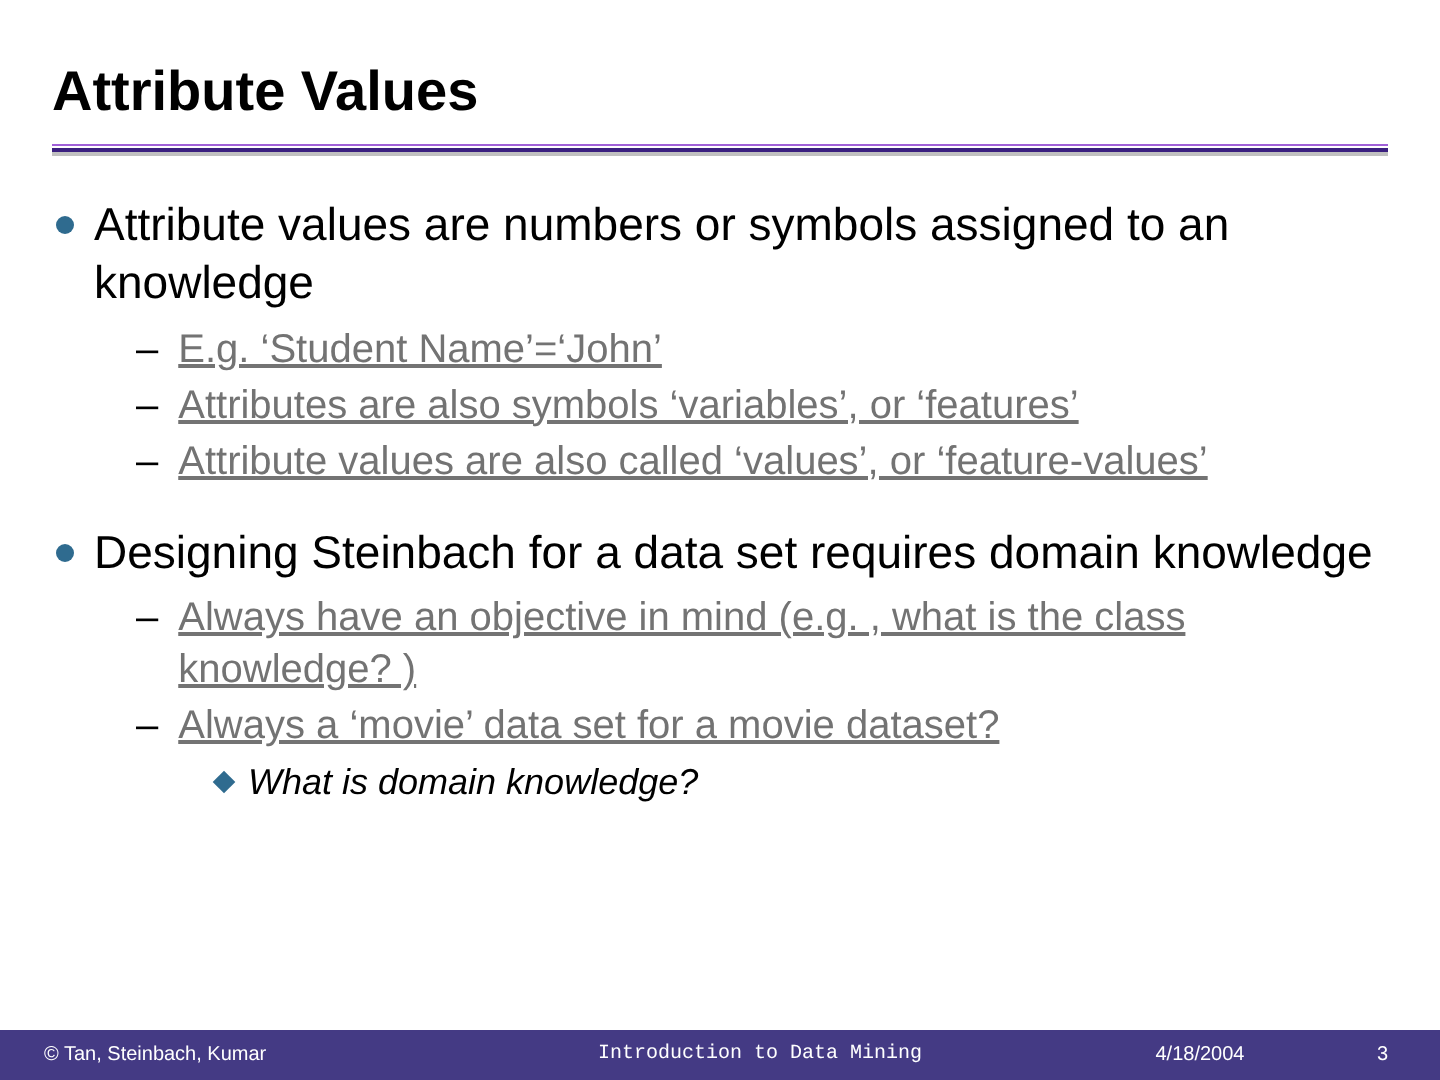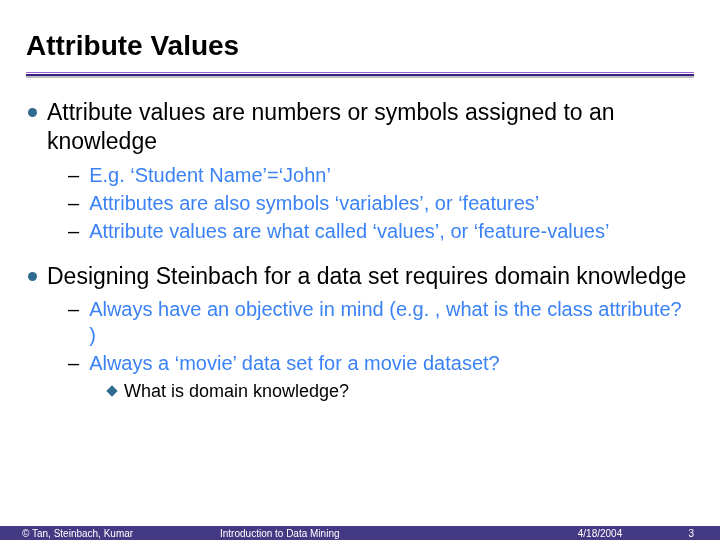--- a/index.html
+++ b/index.html
@@ -59,51 +59,53 @@
   .l2 .dash {
     font-size: 20px;
     color: #000;
     margin-right: 10px;
     flex-shrink: 0;
     line-height: 1.3;
   }
   .l2 .text {
     font-size: 20px;
     line-height: 1.3;
-    color: #3b82f6;
+    color: #737373;
+    text-decoration: underline;
   }
   .l3 {
     display: flex;
     margin: 4px 0 0 40px;
+    font-style: italic;
   }
   .l3 .diamond {
     width: 8px; height: 8px;
     background: #2f6b8f;
     transform: rotate(45deg);
     margin-top: 7px;
     margin-right: 8px;
     flex-shrink: 0;
   }
   .l3 .text {
     font-size: 18px;
     color: #000;
     line-height: 1.3;
   }
   .footer {
     position: absolute;
     left: 0; right: 0; bottom: 0;
-    height: 14px;
+    height: 25px;
     background: #443a84;
     display: flex;
     align-items: center;
     font-size: 10px;
     color: #fff;
   }
   .footer .left { padding-left: 22px; flex: 0 0 220px; }
-  .footer .center { flex: 1; text-align: left; }
+  .footer .center { flex: 1; text-align: center; font-family: Liberation Mono, monospace; }
   .footer .date { flex: 0 0 120px; text-align: center; }
   .footer .page { flex: 0 0 60px; text-align: right; padding-right: 26px; }
 </style>
 </head>
 <body>
 
 <div class="slide">
   <div class="title">Attribute Values</div>
   <div class="rule"></div>
 
@@ -117,32 +119,32 @@
       <div class="l2">
         <div class="dash">–</div>
         <div class="text">E.g. ‘Student Name’=‘John’</div>
       </div>
       <div class="l2">
         <div class="dash">–</div>
         <div class="text">Attributes are also symbols ‘variables’, or ‘features’</div>
       </div>
       <div class="l2">
         <div class="dash">–</div>
-        <div class="text">Attribute values are what called ‘values’, or ‘feature-values’</div>
+        <div class="text">Attribute values are also called ‘values’, or ‘feature-values’</div>
       </div>
     </div>
 
     <div class="l1">
       <div class="bullet"></div>
       <div class="text">Designing Steinbach for a data set requires domain knowledge</div>
     </div>
     <div class="l2-group">
       <div class="l2">
         <div class="dash">–</div>
-        <div class="text">Always have an objective in mind (e.g. , what is the class attribute? )</div>
+        <div class="text">Always have an objective in mind (e.g. , what is the class knowledge? )</div>
       </div>
       <div class="l2">
         <div class="dash">–</div>
         <div class="text">Always a ‘movie’ data set for a movie dataset?</div>
       </div>
       <div class="l3">
         <div class="diamond"></div>
         <div class="text">What is domain knowledge?</div>
       </div>
     </div>

